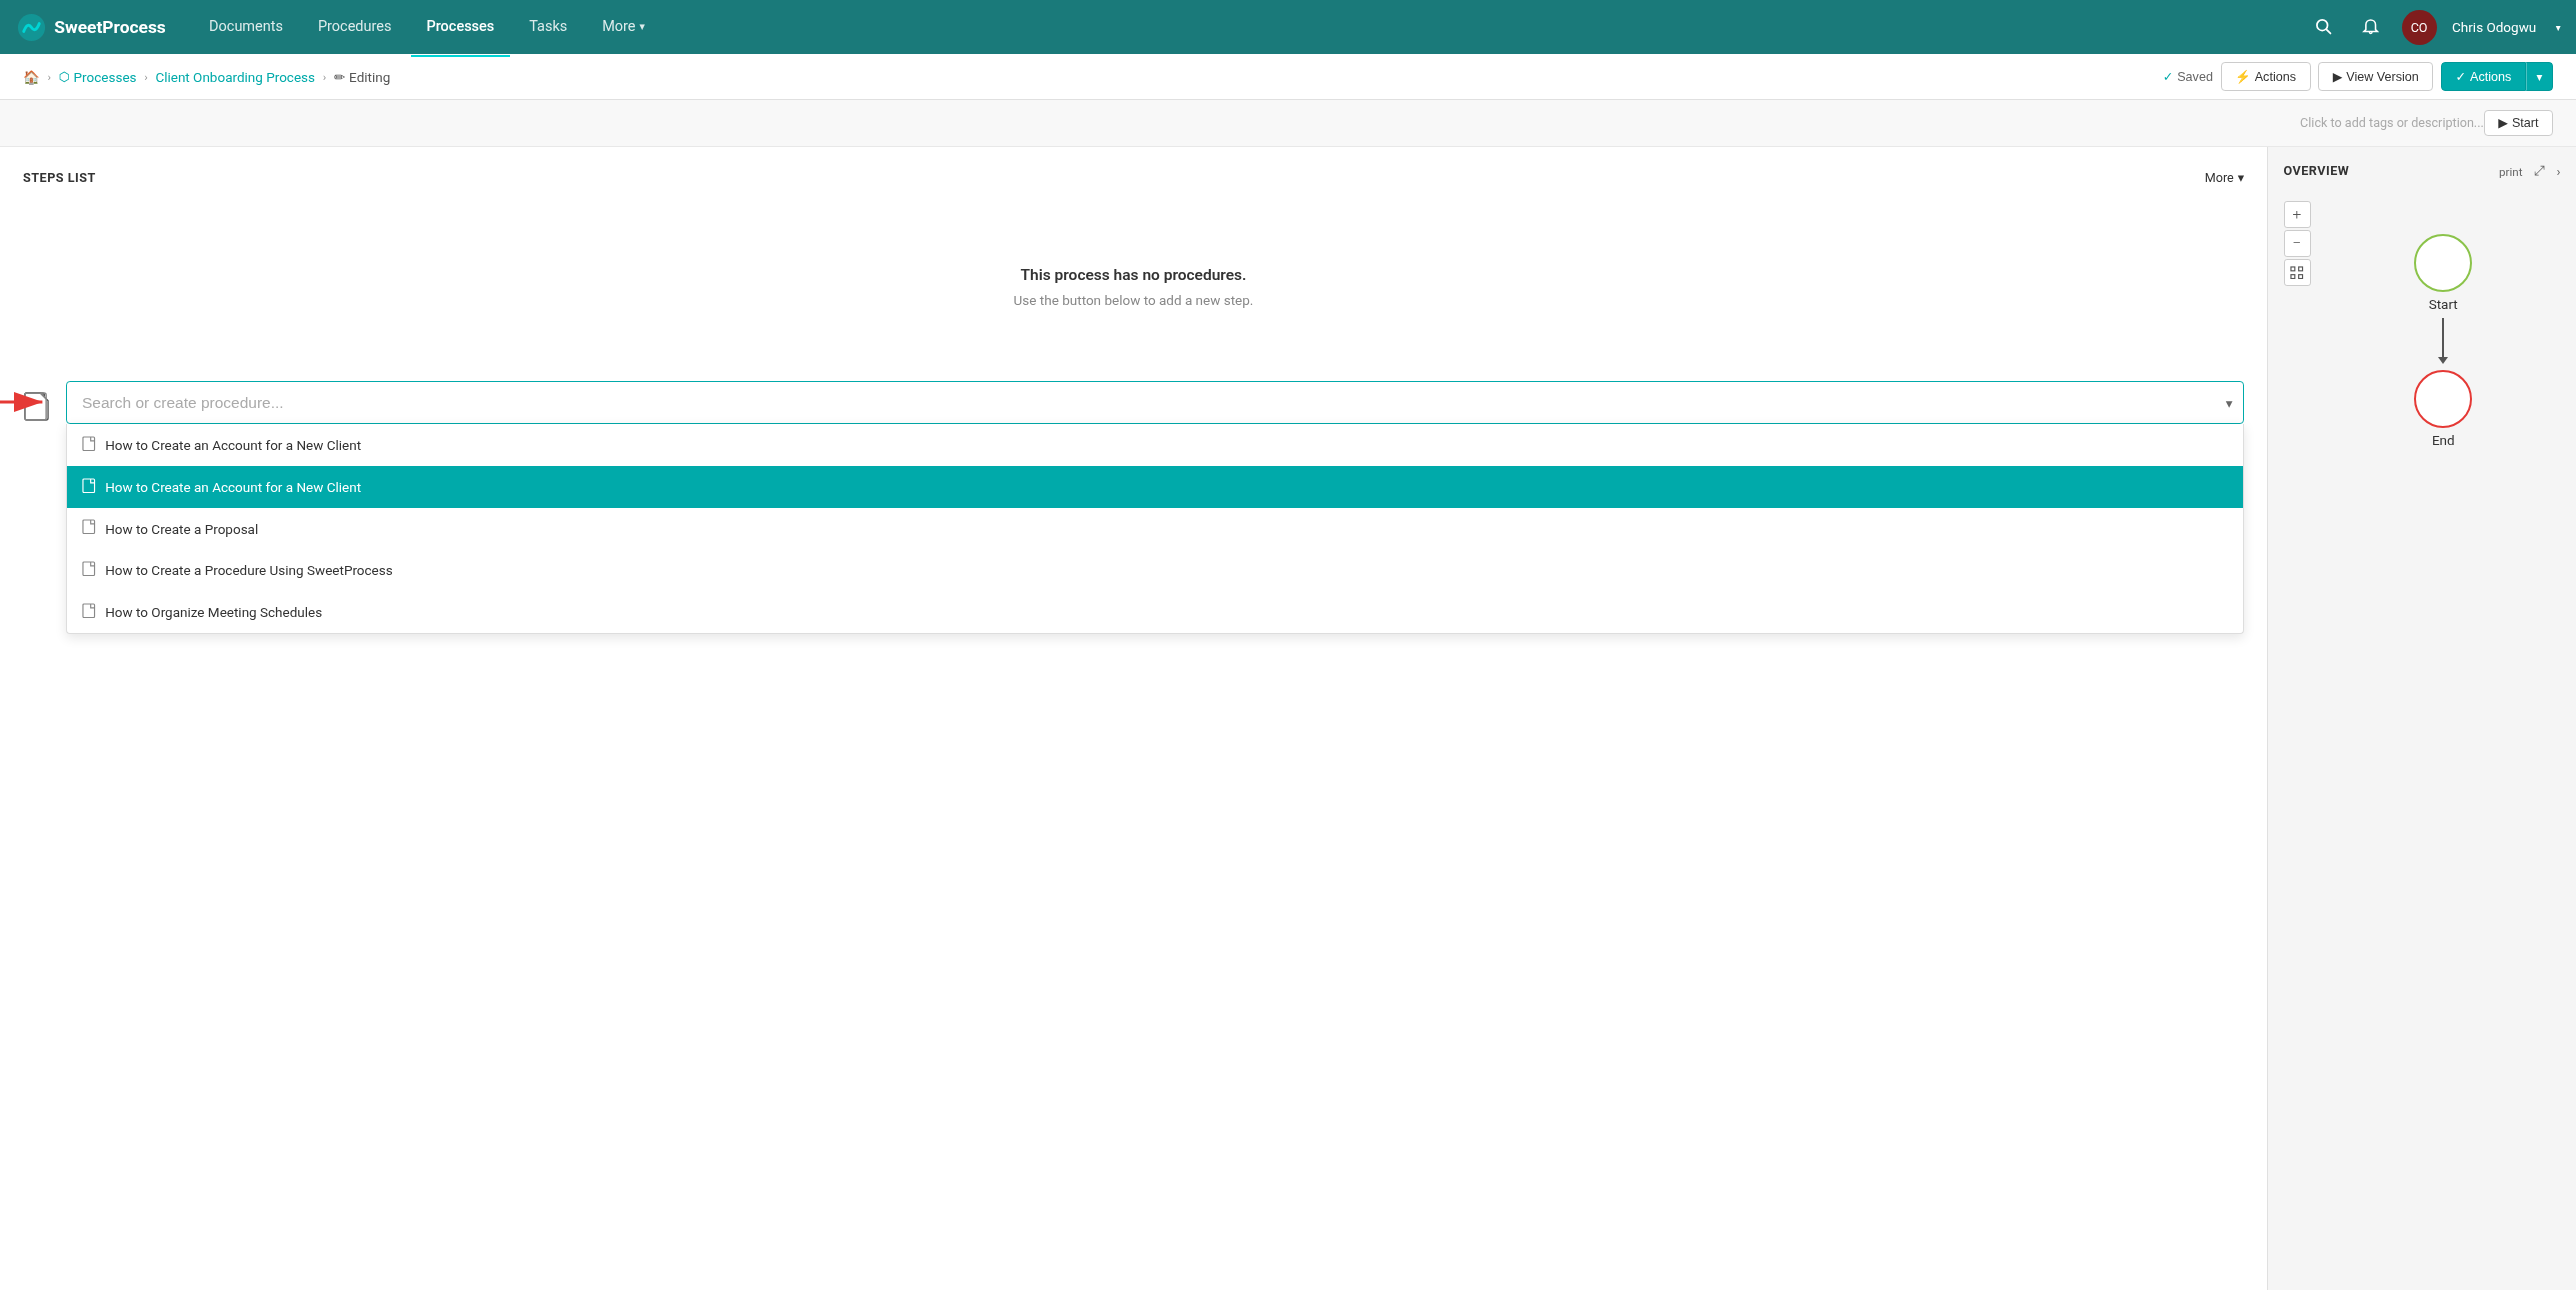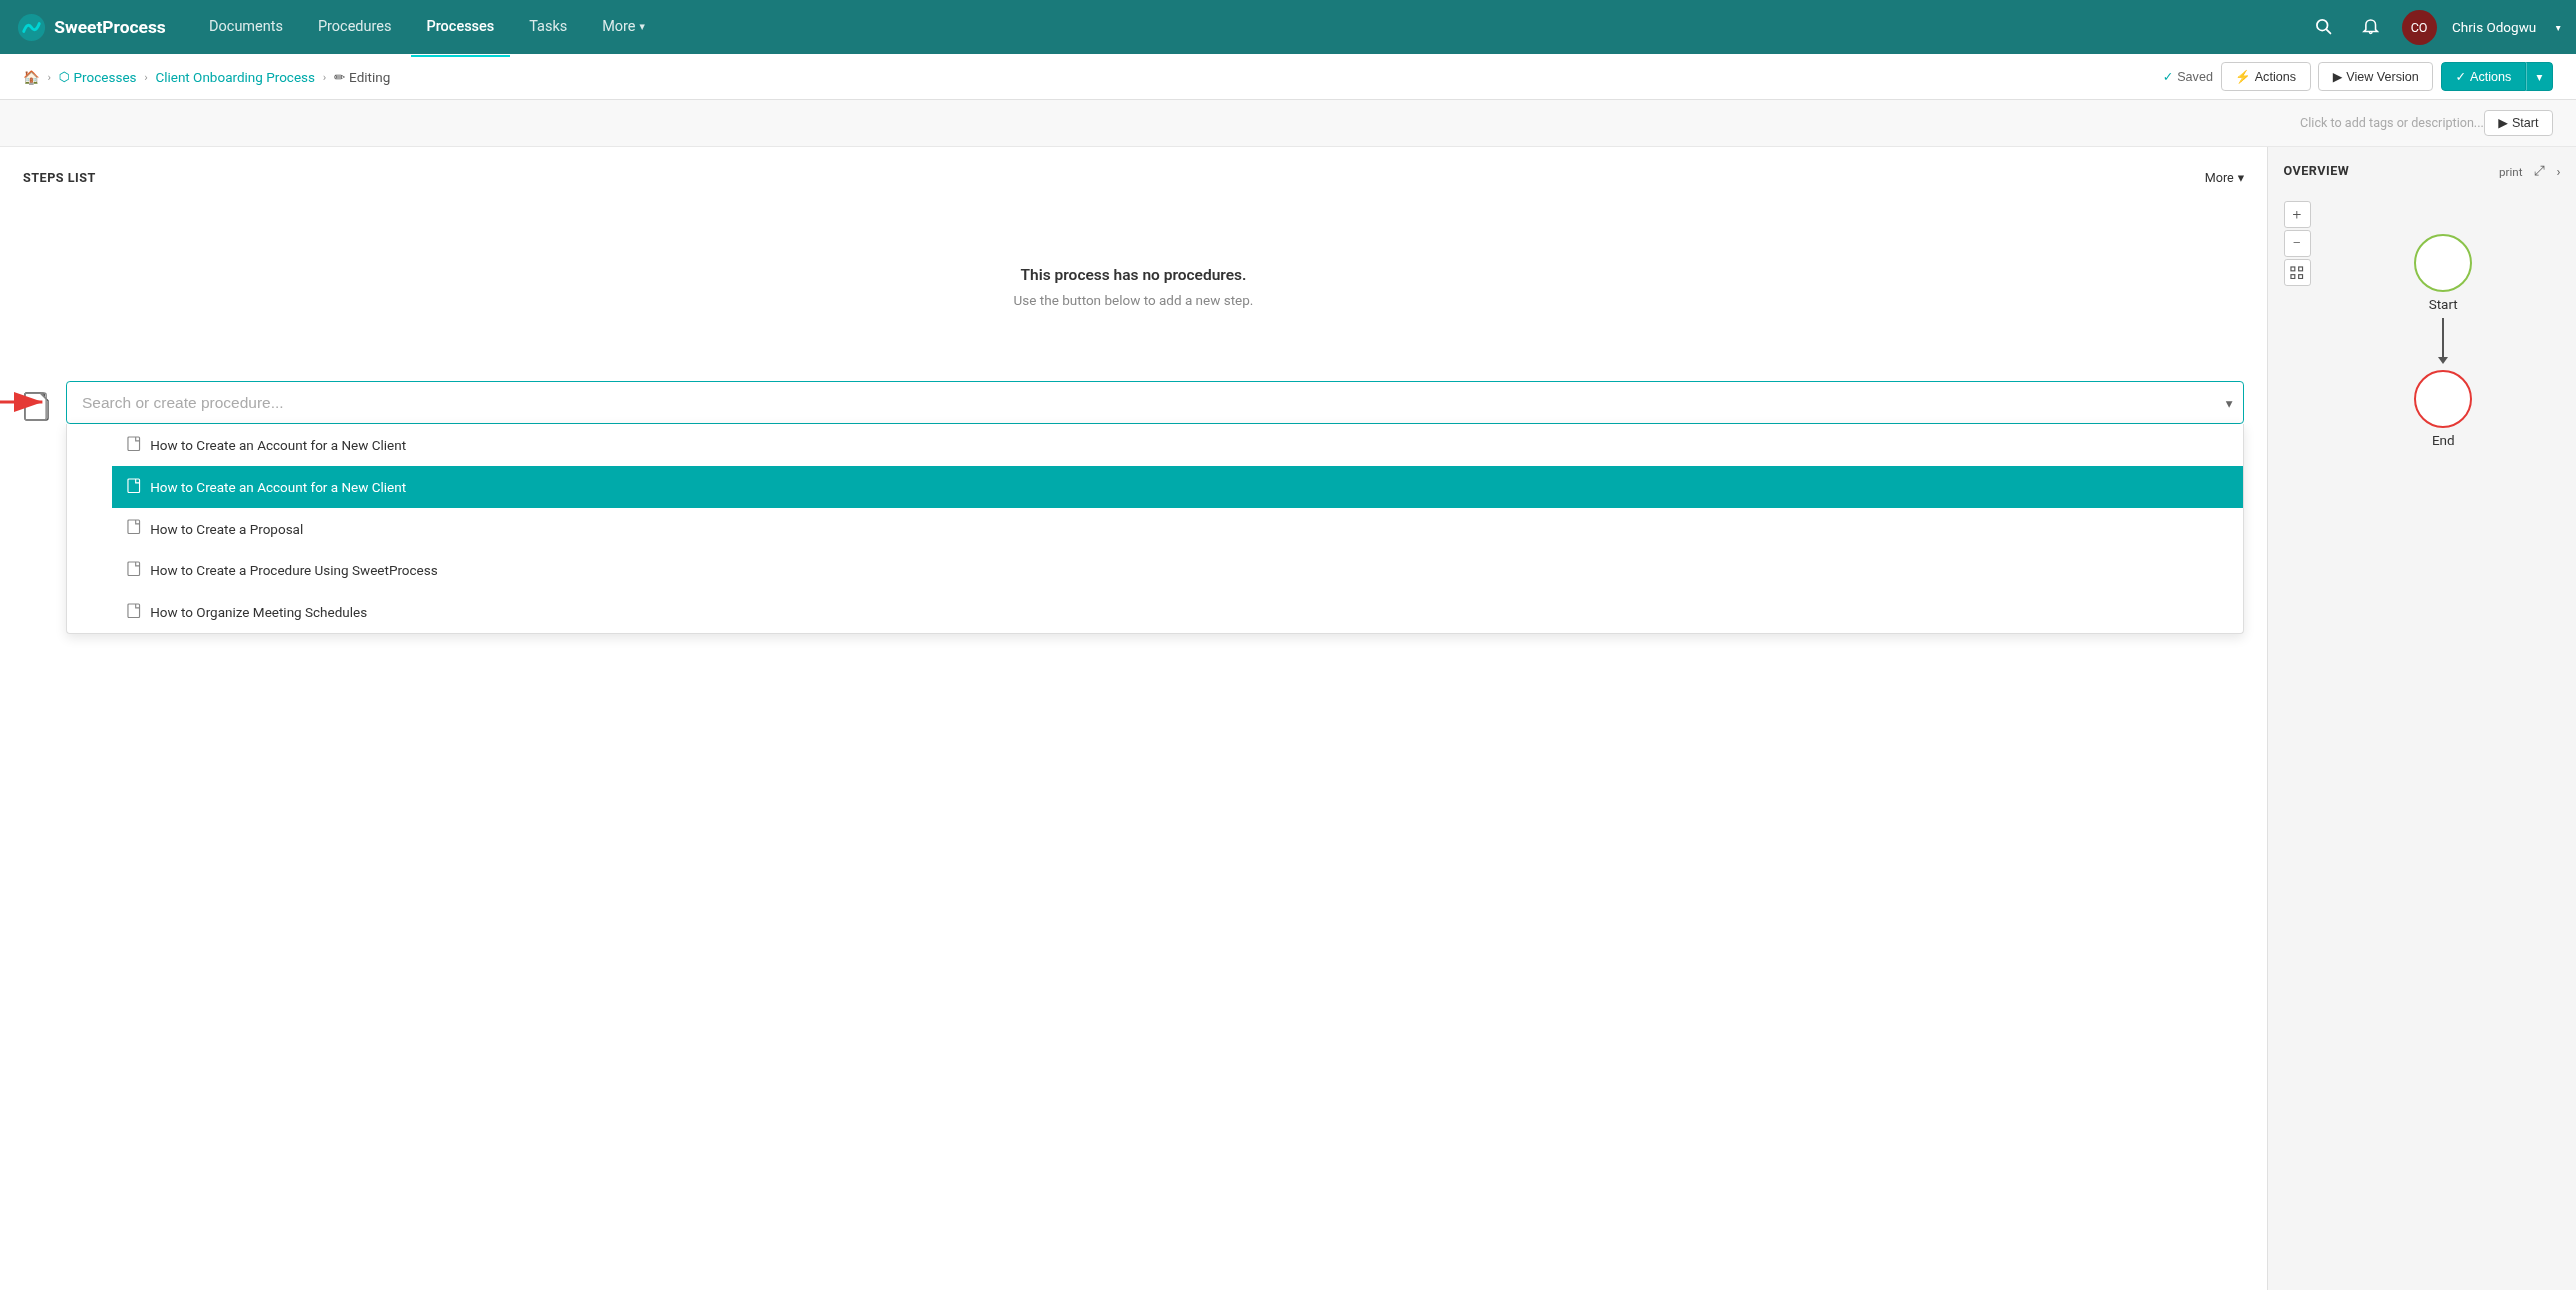--- a/index.html
+++ b/index.html
@@ -328,21 +328,20 @@
       z-index: 50;
     }
     .dropdown-item {
       padding: 11.6px 15.5px;
       font-size: 13.5px;
       color: #333;
       cursor: pointer;
       display: flex;
       align-items: center;
       gap: 9.7px;
-      margin-left: 45px;
     }
     .dropdown-item.highlighted {
       background: #00aaaa;
       color: white;
     }
     .dropdown-item.highlighted .item-icon { color: white; }
     .item-icon { font-size: 13.5px; color: #888; }
 
     
     .red-arrow {

